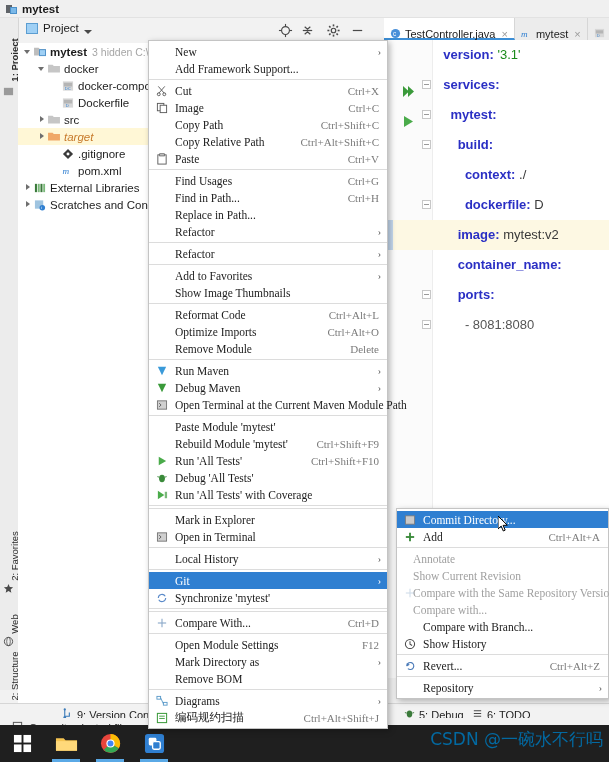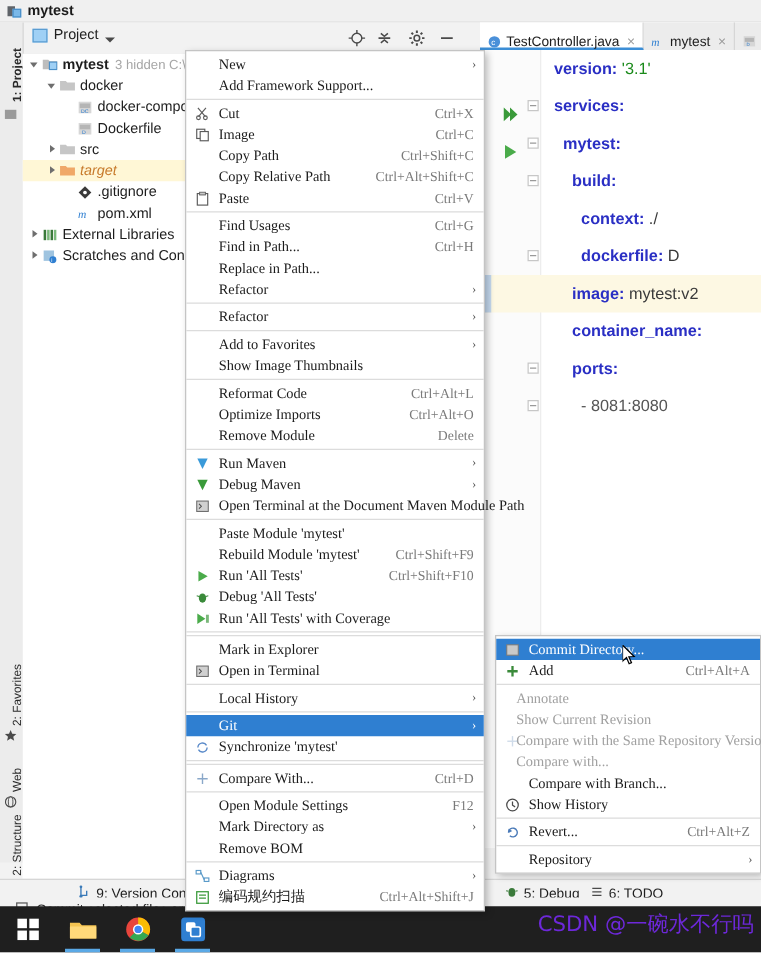--- a/index.html
+++ b/index.html
@@ -84,21 +84,21 @@
   .bottombar{position:absolute;left:0;top:703px;width:609px;height:22px;background:#f2f2f2;border-top:1px solid #d6d6d6;font-size:11px;}
   .bbtab{position:absolute;top:4px;display:flex;align-items:center;gap:4px;}
   .statusbar{position:absolute;left:0;top:718px;width:609px;height:22px;background:#f2f2f2;font-size:11px;color:#2a2a2a;}
   .breadcrumb{position:absolute;right:0;top:683px;width:229px;height:18px;font-size:11px;color:#555;display:flex;align-items:center;gap:4px;justify-content:flex-end;padding-right:4px;box-sizing:border-box;}
   .bcsep{color:#9a9a9a;}
 
   
   .taskbar{position:absolute;left:0;top:725px;width:609px;height:37px;background:#1f1f1f;display:flex;align-items:center;}
   .tbi{width:44px;height:37px;display:flex;align-items:center;justify-content:center;position:relative;}
   .tbi .under{position:absolute;bottom:0;left:8px;width:28px;height:3px;background:#5aa9e6;}
-  .watermark{position:absolute;right:6px;top:728px;font-size:17px;color:#6d28d9;font-family:"DejaVu Sans", sans-serif;}
+  .watermark{position:absolute;right:6px;top:728px;font-size:17px;color:#0369a1;font-family:"DejaVu Sans", sans-serif;}
 
   
   .ctxmenu{
     position:absolute;left:148px;top:40px;width:240px;background:#fff;
     border:1px solid #c4c4c4;box-shadow:2px 2px 6px rgba(0,0,0,.28);
     padding:2px 0;box-sizing:border-box;z-index:50;
   }
   .mi{height:17px;display:flex;align-items:center;position:relative;padding-left:26px;padding-right:8px;font-size:11.5px;color:#1b1b1b;white-space:nowrap;font-family:Liberation Serif, serif;}
   .mi.sel{background:#2f7fd1;color:#fff;}
   .mi.dis{color:#a0a0a0;padding-left:16px;}
@@ -495,21 +495,21 @@
         <span>Debug Maven</span>
         <span class="sub">›</span>
       </div>
       <div class="mi">
         <span class="mico">
           <svg width="12" height="12" viewBox="0 0 13 13">
             <rect x="1.5" y="2" width="10" height="9" fill="#d0d0d0" stroke="#6a6a6a" stroke-width=".9"></rect>
             <path d="M3.5 4.5 L5.5 6.5 L3.5 8.5" fill="none" stroke="#4a4a4a" stroke-width=".9"></path>
           </svg>
         </span>
-        <span>Open Terminal at the Document Maven Module Path</span>
+        <span>Open Terminal at the Current Maven Module Path</span>
       </div>
       <div class="msep"></div>
       <div class="mi">
         <span>Paste Module 'mytest'</span>
       </div>
       <div class="mi">
         <span>Rebuild Module 'mytest'</span>
         <span class="acc">Ctrl+Shift+F9</span>
       </div>
       <div class="mi">

